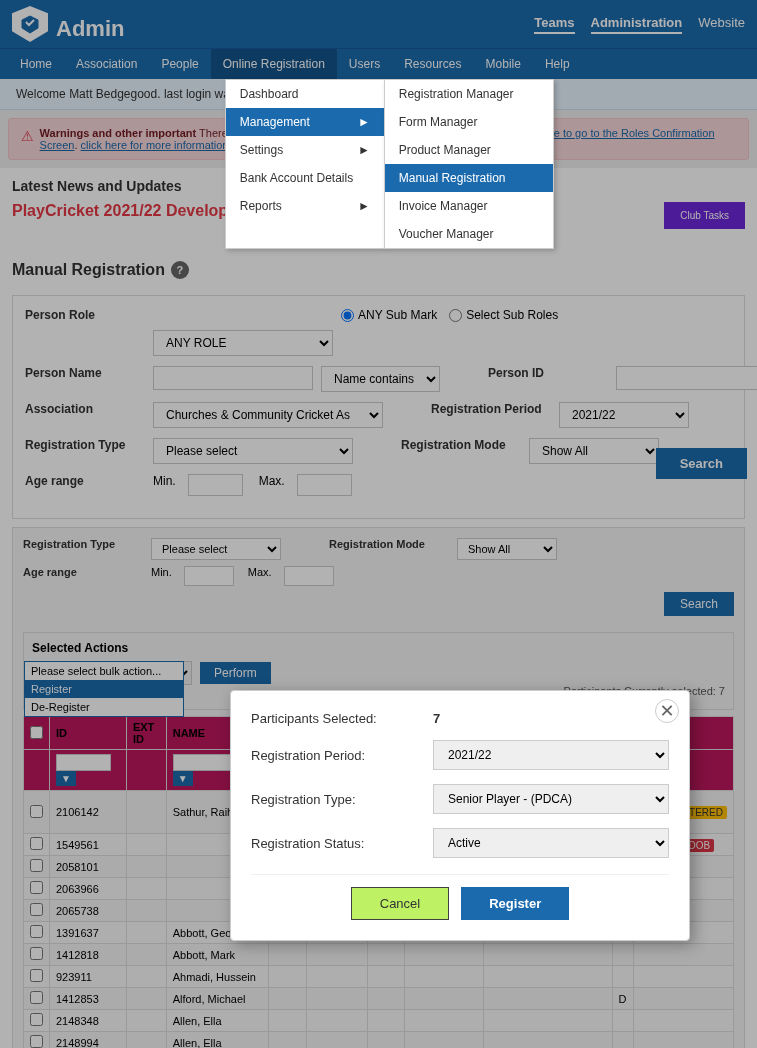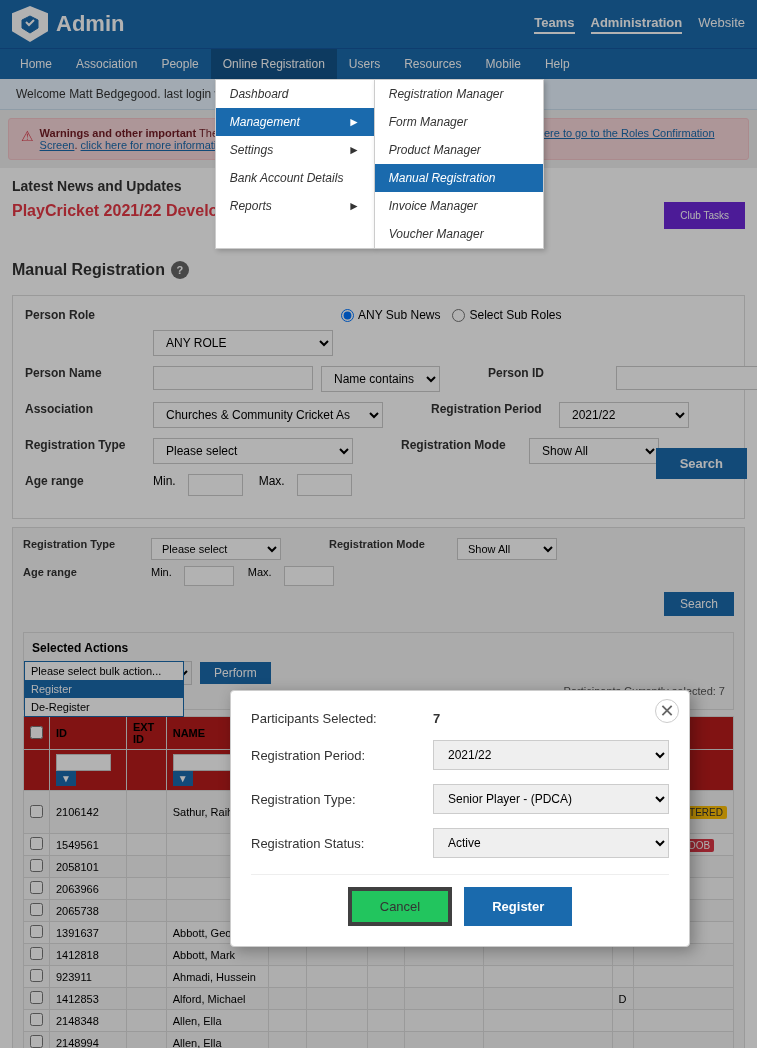--- a/index.html
+++ b/index.html
@@ -1,20 +1,20 @@
 <!DOCTYPE html>
 <html><head>
   <meta charset="utf-8">
   <style>
     * { box-sizing: border-box; margin: 0; padding: 0; }
     body { font-family: Arial, sans-serif; font-size: 12px; background: #f0f0f0; width: 757px; overflow-x: hidden; }
 
     
     .header { background: #1a6aad; display: flex; align-items: center; padding: 6px 12px; justify-content: space-between; }
-    .header-logo { display: flex; align-items: center; gap: 8px; }
+    .header-logo { display: flex; align-items: flex-end; gap: 8px; }
     .header-logo .shield { width: 36px; height: 36px; background: white; clip-path: polygon(50% 0%, 100% 20%, 100% 70%, 50% 100%, 0% 70%, 0% 20%); display: flex; align-items: center; justify-content: center; }
     .header-logo .admin-text { color: white; font-size: 22px; font-weight: bold; }
     .header-nav-right { display: flex; gap: 16px; }
     .header-nav-right a { color: white; text-decoration: none; font-size: 13px; padding-bottom: 2px; }
     .header-nav-right a.active { border-bottom: 2px solid white; font-weight: bold; }
 
     
     .main-nav { background: #1a6aad; border-top: 1px solid #1558a0; padding: 0 8px; display: flex; align-items: stretch; position: relative; }
     .main-nav .nav-item { color: white; padding: 8px 12px; cursor: pointer; font-size: 12px; white-space: nowrap; position: relative; }
     .main-nav .nav-item:hover, .main-nav .nav-item.active { background: rgba(0,0,0,0.2); }
@@ -64,21 +64,21 @@
     .bulk-dropdown { padding: 4px 6px; border: 1px solid #ccc; font-size: 11px; width: 160px; }
     .perform-btn { background: #1a6aad; color: white; padding: 4px 14px; border: none; cursor: pointer; font-size: 12px; }
     .mini-dropdown-item { padding: 3px 6px; font-size: 11px; cursor: pointer; }
     .mini-dropdown-item:hover, .mini-dropdown-item.selected { background: #1a6aad; color: white; }
 
     
     .participants-label { font-size: 11px; color: #555; text-align: right; margin-bottom: 4px; }
 
     
     .reg-table { width: 100%; border-collapse: collapse; font-size: 11px; }
-    .reg-table th { background: #b91c1c; border: 1px solid #ddd; padding: 4px 6px; font-weight: bold; text-align: left; font-size: 11px; }
+    .reg-table th { background: #be185d; border: 1px solid #ddd; padding: 4px 6px; font-weight: bold; text-align: left; font-size: 11px; }
     .reg-table td { border: 1px solid #ddd; padding: 3px 6px; font-size: 11px; }
     .reg-table tr:nth-child(even) td { background: #f9f9f9; }
     .filter-input { width: 100%; border: 1px solid #ccc; padding: 2px 4px; font-size: 10px; }
     .filter-btn { background: #1a6aad; color: white; border: none; padding: 2px 5px; cursor: pointer; font-size: 10px; }
     .edit-icon { color: #1a6aad; cursor: pointer; }
     .status-badge { font-size: 10px; padding: 1px 4px; border-radius: 2px; }
     .status-unregistered { background: #ffc107; color: #333; }
     .status-missing { background: #dc3545; color: white; }
 
     
@@ -87,26 +87,26 @@
 
     
     .modal-overlay { position: fixed; top: 0; left: 0; right: 0; bottom: 0; background: rgba(0,0,0,0.3); z-index: 500; }
     .modal-box { position: absolute; top: 690px; left: 230px; width: 460px; background: white; border: 1px solid #ccc; border-radius: 4px; padding: 20px; box-shadow: 4px 4px 15px rgba(0,0,0,0.3); z-index: 600; }
     .modal-close { position: absolute; top: 8px; right: 10px; cursor: pointer; font-size: 18px; color: #666; background: none; border: 1px solid #ccc; border-radius: 50%; width: 24px; height: 24px; display: flex; align-items: center; justify-content: center; }
     .modal-row { display: flex; align-items: center; margin-bottom: 14px; gap: 12px; }
     .modal-label { min-width: 170px; font-size: 13px; color: #333; }
     .modal-value { font-size: 13px; font-weight: bold; color: #333; }
     .modal-select { padding: 6px 10px; border: 1px solid #ccc; font-size: 12px; width: 250px; appearance: auto; }
     .modal-actions { display: flex; justify-content: center; gap: 12px; margin-top: 16px; padding-top: 12px; border-top: 1px solid #eee; }
-    .btn-cancel { padding: 8px 28px; border: 4px solid #404040; background: #22c55e; cursor: pointer; font-size: 13px; color: #333; }
+    .btn-cancel { padding: 8px 28px; border: 1px solid #404040; background: #bef264; cursor: pointer; font-size: 13px; color: #333; }
     .btn-register { padding: 8px 28px; border: none; background: #1a6aad; color: white; cursor: pointer; font-size: 13px; font-weight: bold; }
 
     
     .nav-item-online-reg { position: relative; }
-    .online-reg-dropdown { position: absolute; top: 100%; left: 4px; display: flex; z-index: 1000; font-style: italic; }
+    .online-reg-dropdown { position: absolute; top: 100%; left: 14px; display: flex; z-index: 1000; }
     .online-reg-col1 { background: white; border: 1px solid #ccc; min-width: 160px; box-shadow: 2px 2px 5px rgba(0,0,0,0.2); }
     .online-reg-col2 { background: white; border: 1px solid #ccc; min-width: 170px; margin-left: -1px; box-shadow: 2px 2px 5px rgba(0,0,0,0.2); }
     .inner-search-btn { background: #1a6aad; color: white; padding: 5px 16px; border: none; cursor: pointer; font-size: 12px; }
     .age-input { width: 55px; padding: 3px 6px; border: 1px solid #ccc; font-size: 12px; }
   </style>
 </head>
 <body>
 
 <div class="header">
   <div class="header-logo">
@@ -200,21 +200,21 @@
   <div class="form-section">
 
     <div class="form-row">
       <span class="form-label">Person Role</span>
       <select class="form-control form-control-sm">
         <option>ANY ROLE</option>
       </select>
       <div class="radio-group">
         <label>
           <input type="radio" name="subRole" checked="" style="">
-          <span>ANY Sub News</span>
+          <span>ANY Sub Mark</span>
         </label>
         <label>
           <input type="radio" name="subRole" style="">
           <span>Select Sub Roles</span>
         </label>
       </div>
     </div>
 
     <div class="form-row">
       <span class="form-label">Person Name</span>

